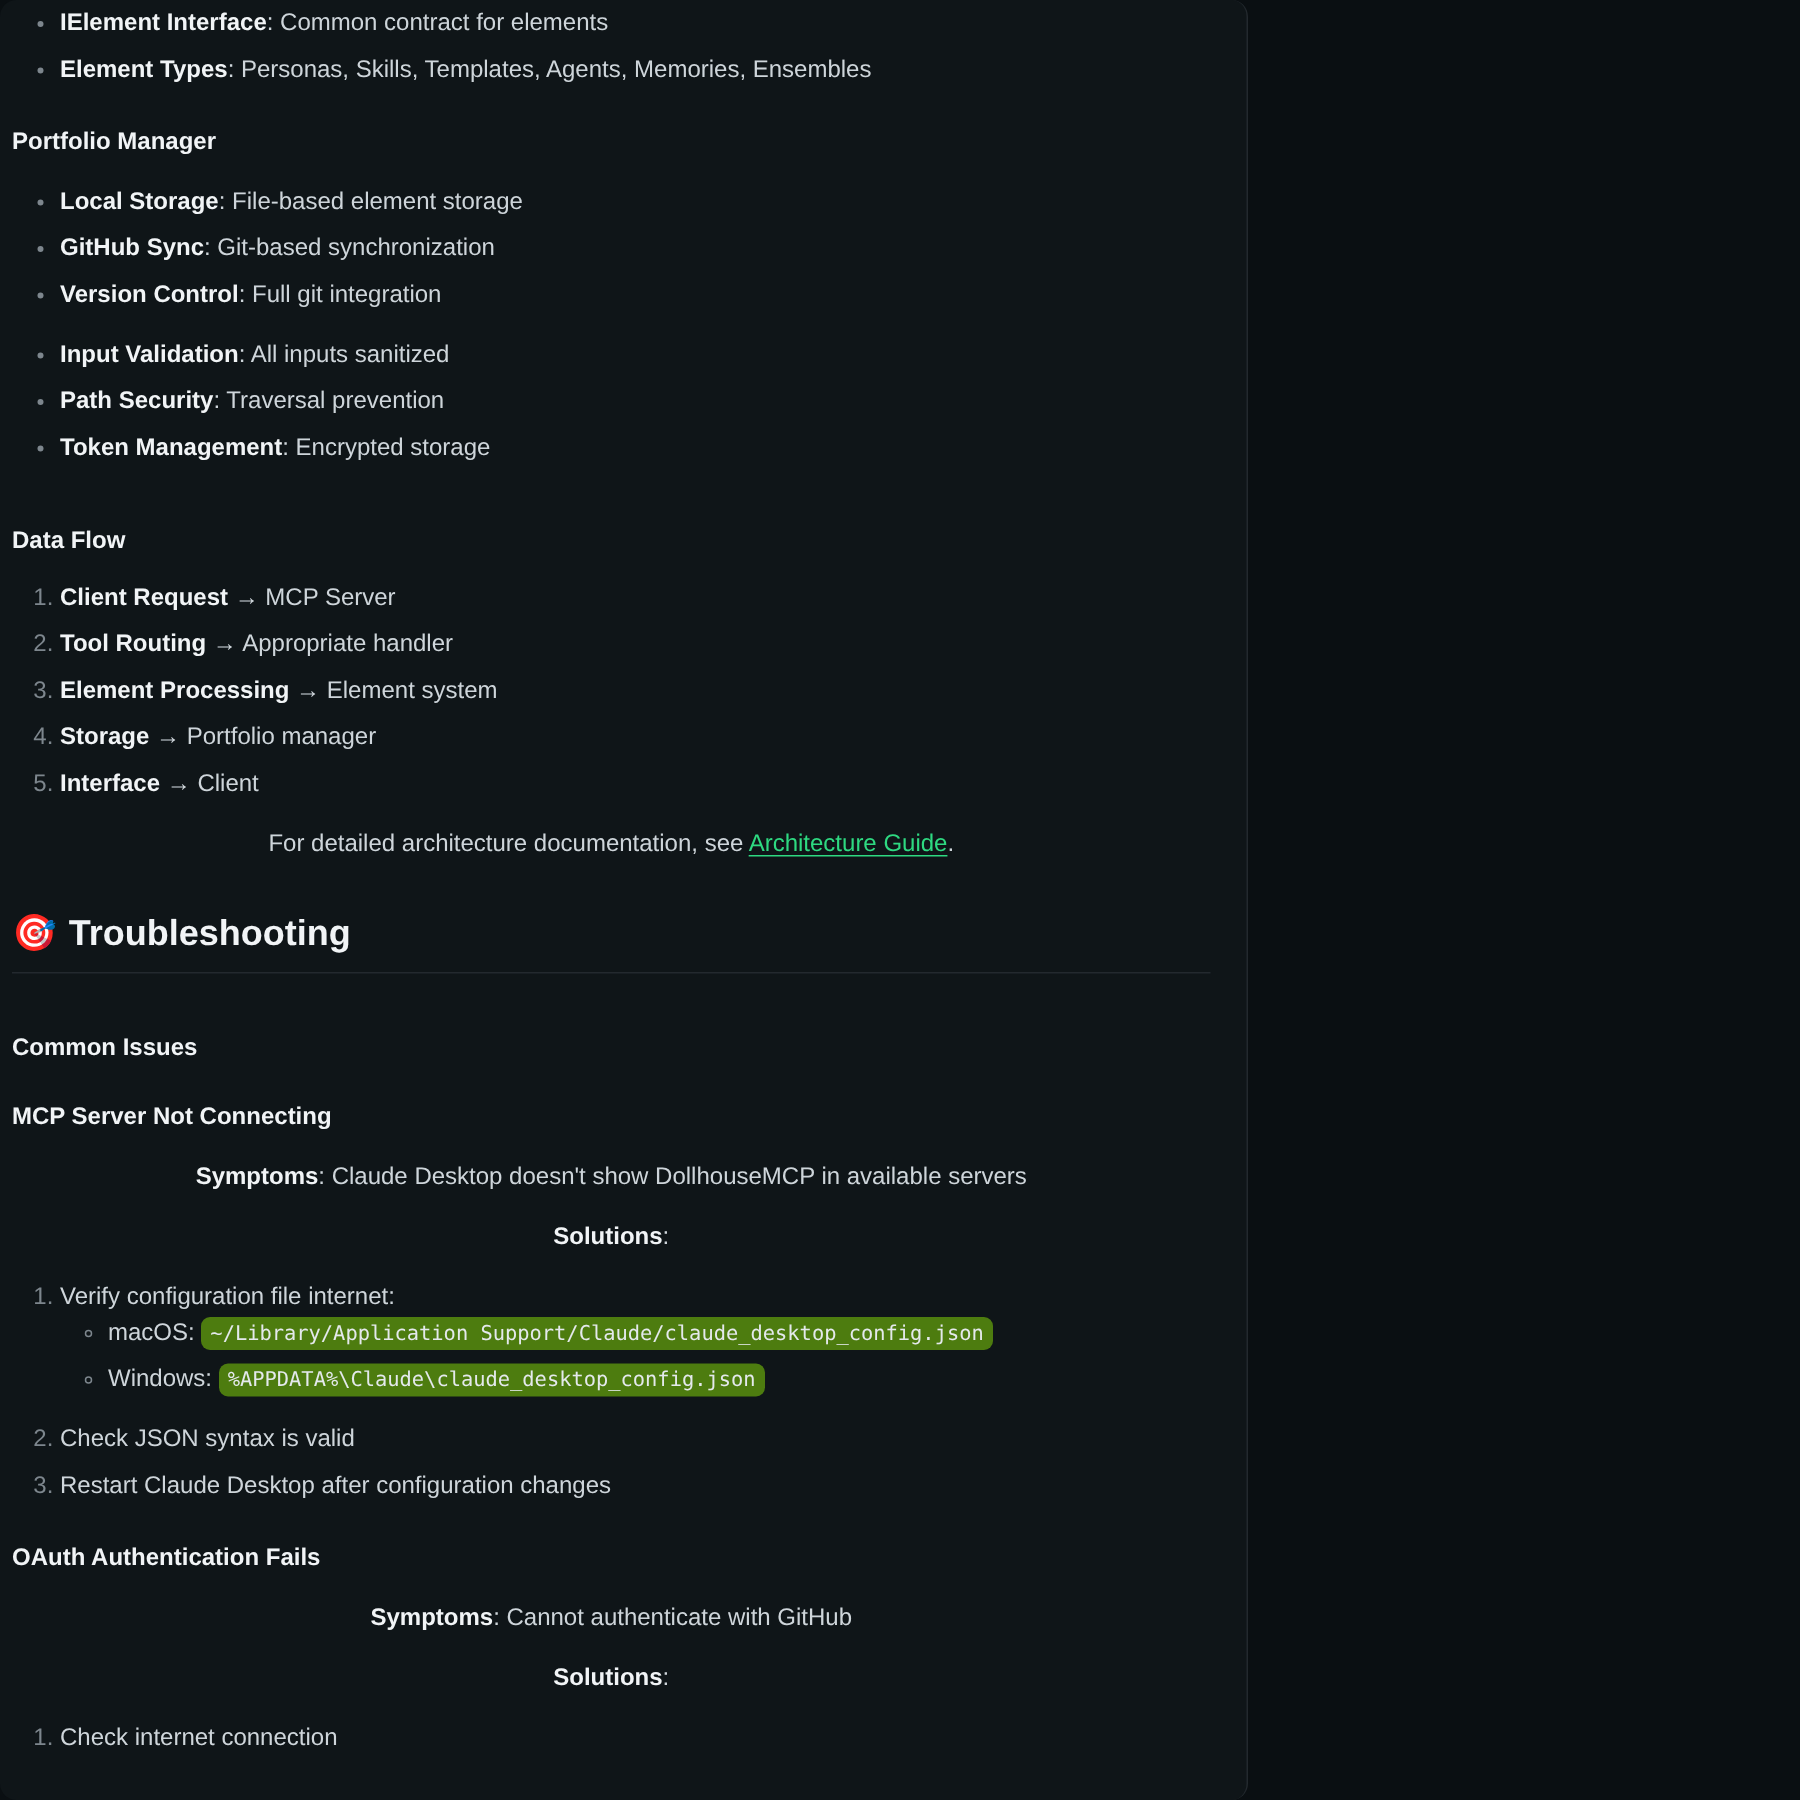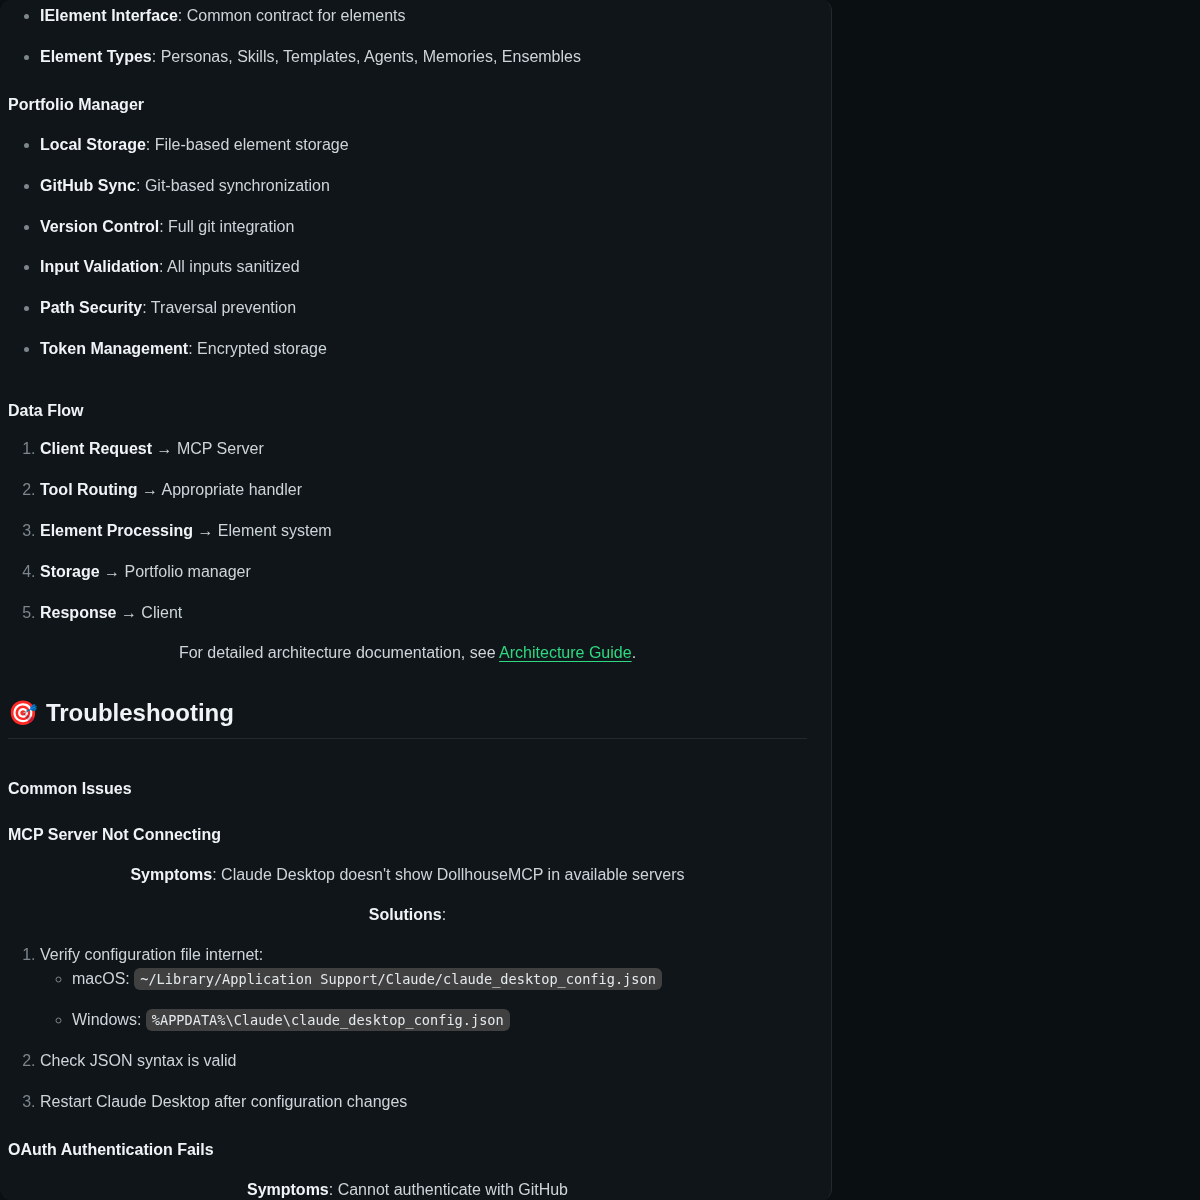--- a/index.html
+++ b/index.html
@@ -56,33 +56,33 @@
     font-weight: 700;
     color: #f1f4f6;
     margin: 24px 0 16px;
     line-height: 1.5;
   }
   .markdown p { margin: 0 0 16px; text-align: center; }
   .markdown ul, .markdown ol {
     margin: 0 0 16px;
     padding-left: 32px;
   }
-  .markdown li { margin-top: 17px; }
+  .markdown li { margin-top: 7px; }
   .markdown ul > li:first-child, .markdown ol > li:first-child { margin-top: 0; }
   .markdown li::marker { color: #7d868d; }
   .markdown a {
     color: #2ed981;
     text-decoration: underline;
     text-underline-offset: 3px;
     cursor: pointer;
   }
   .markdown code {
     font-family: "DejaVu Sans Mono", "Liberation Mono", monospace;
     font-size: 13.6px;
-    background: #404040;
+    background: #4d7c0f;
     color: #e4e9ec;
     padding: 3px 6px;
     border-radius: 6px;
     white-space: pre;
   }
   .h2-emoji { margin-right: 8px; }
 </style>
 </head>
 <body>
 
@@ -106,21 +106,21 @@
       <li><strong>Path Security</strong><span>: Traversal prevention</span></li>
       <li><strong>Token Management</strong><span>: Encrypted storage</span></li>
     </ul>
 
     <h3>Data Flow</h3>
     <ol>
       <li><strong>Client Request</strong><span> → </span><span>MCP Server</span></li>
       <li><strong>Tool Routing</strong><span> → </span><span>Appropriate handler</span></li>
       <li><strong>Element Processing</strong><span> → </span><span>Element system</span></li>
       <li><strong>Storage</strong><span> → </span><span>Portfolio manager</span></li>
-      <li><strong>Response</strong><span> → </span><span>Client</span></li>
+      <li><strong>Interface</strong><span> → </span><span>Client</span></li>
     </ol>
 
     <p><span>For detailed architecture documentation, see </span><a>Architecture Guide</a><span>.</span></p>
 
     <h2><span class="h2-emoji">🎯</span><span>Troubleshooting</span></h2>
 
     <h3>Common Issues</h3>
 
     <h4>MCP Server Not Connecting</h4>
     <p><strong>Symptoms</strong><span>: Claude Desktop doesn't show DollhouseMCP in available servers</span></p>

